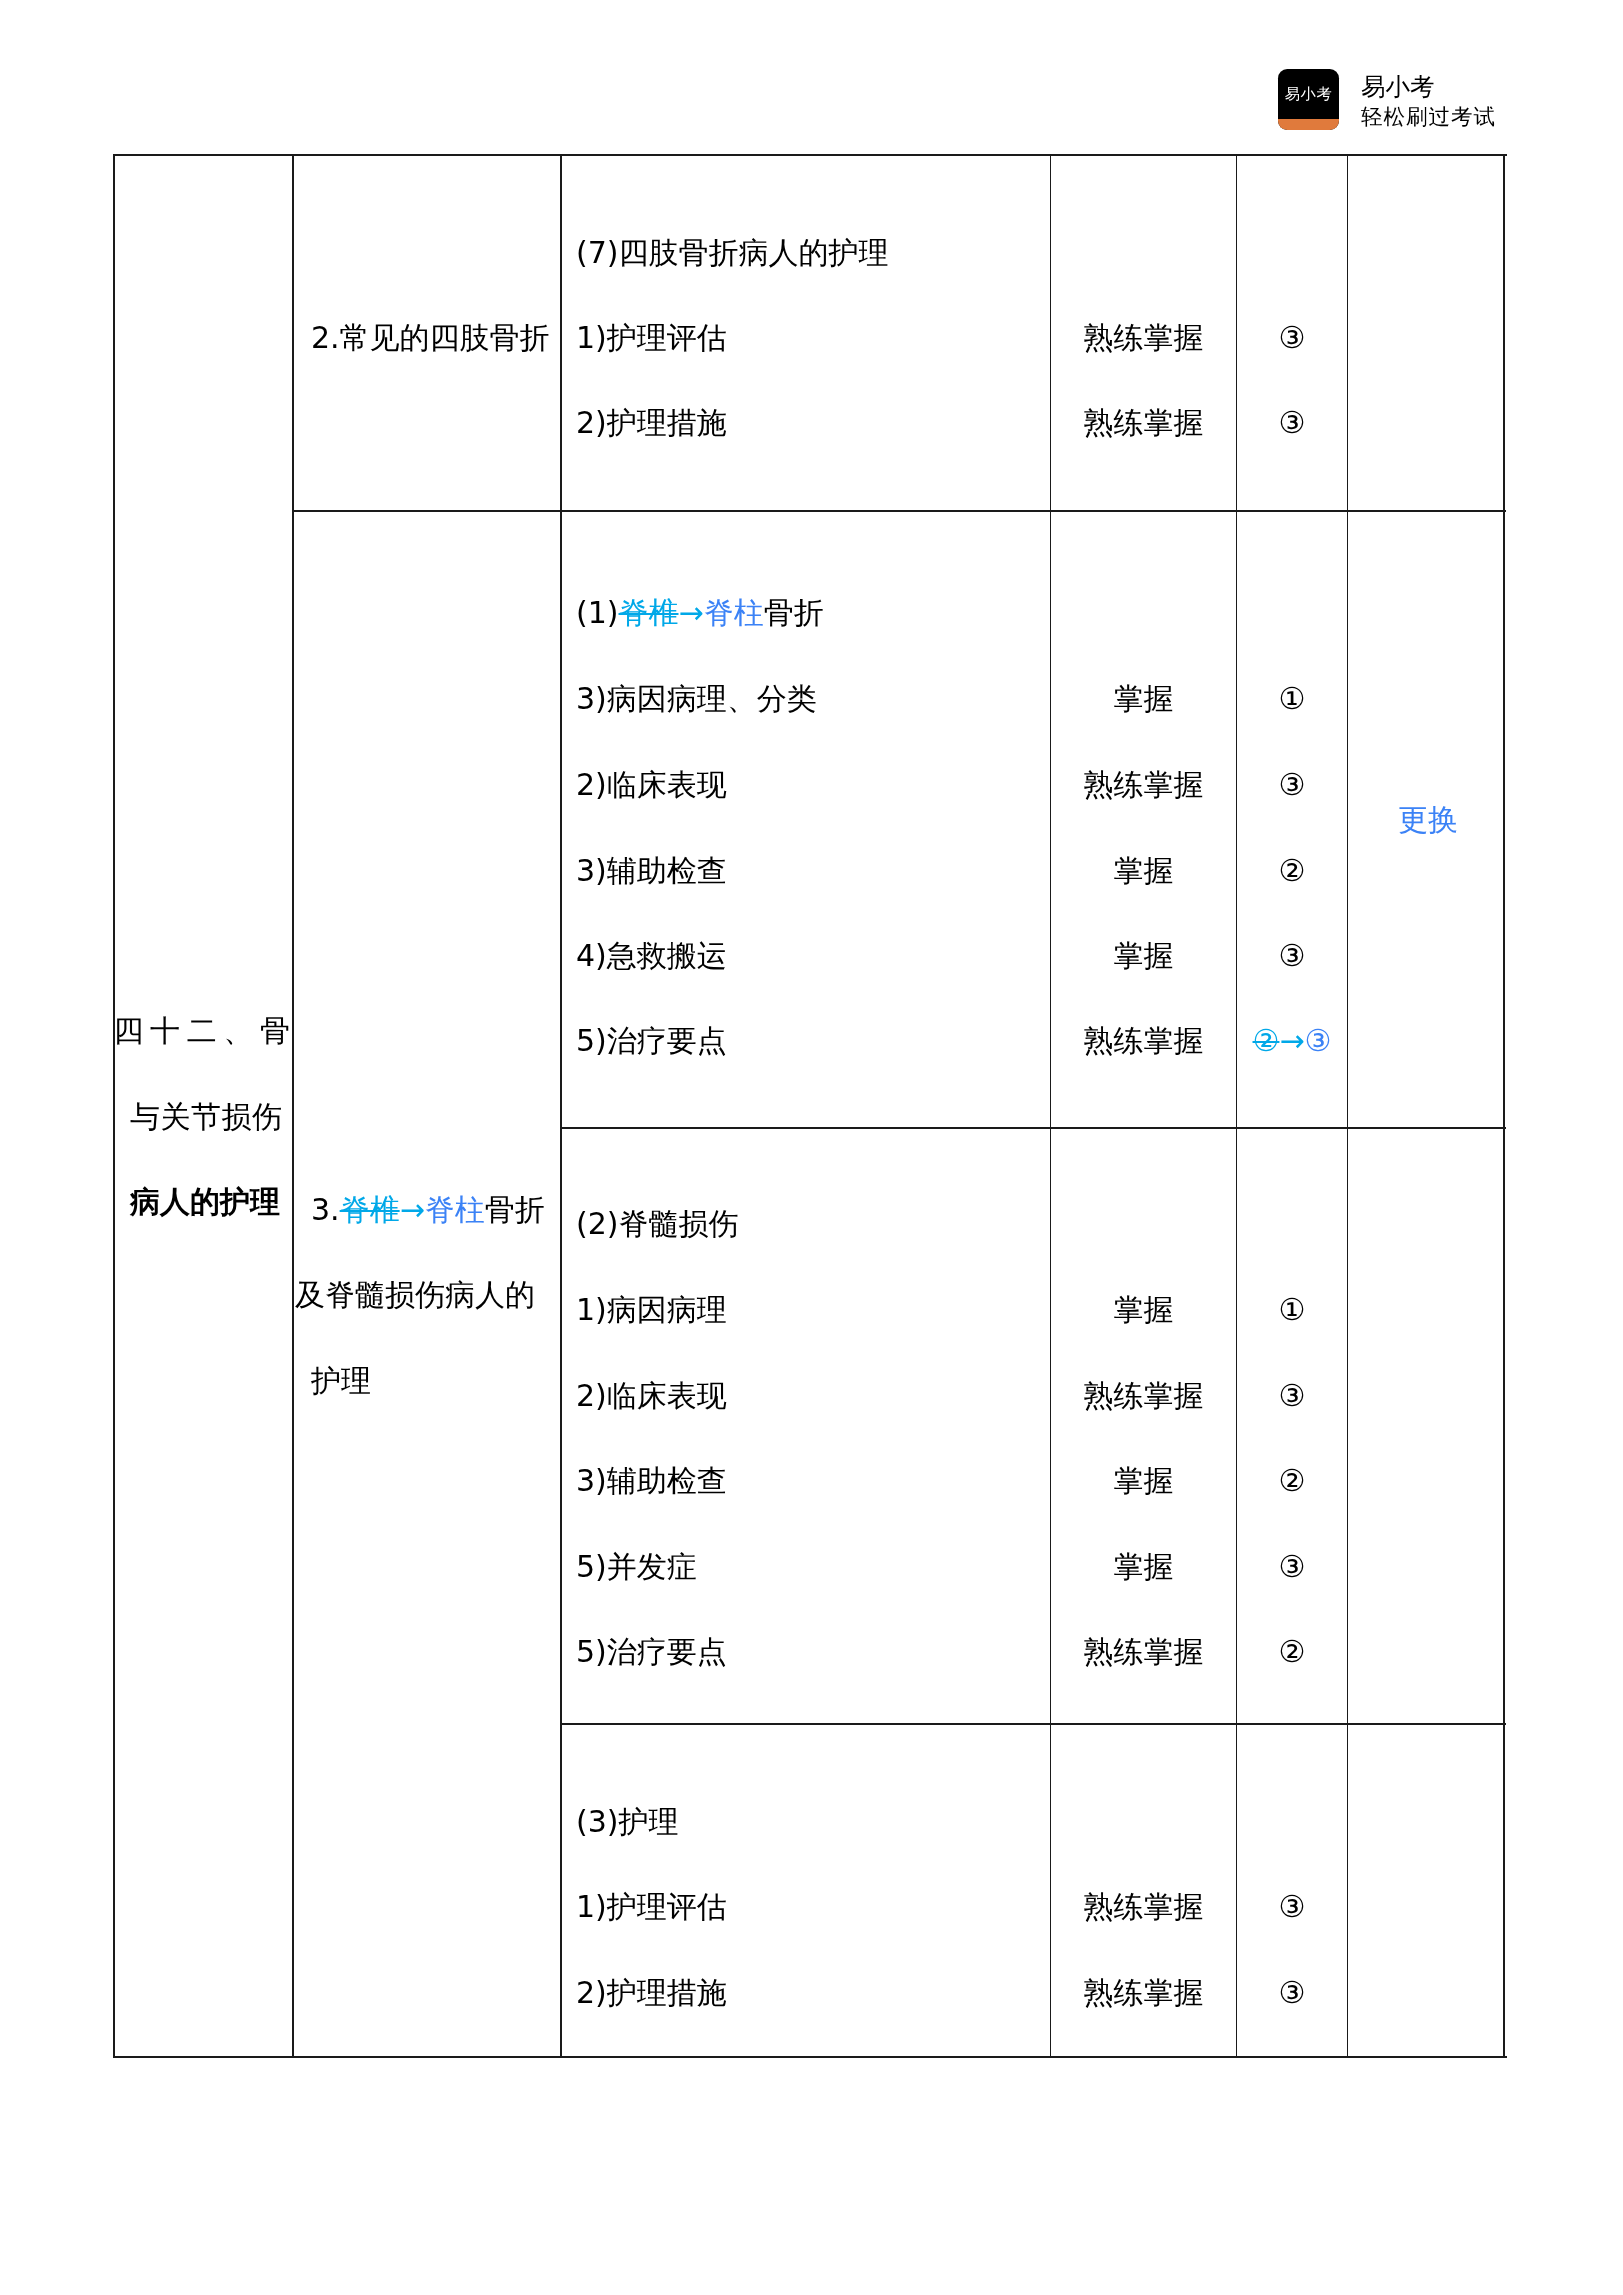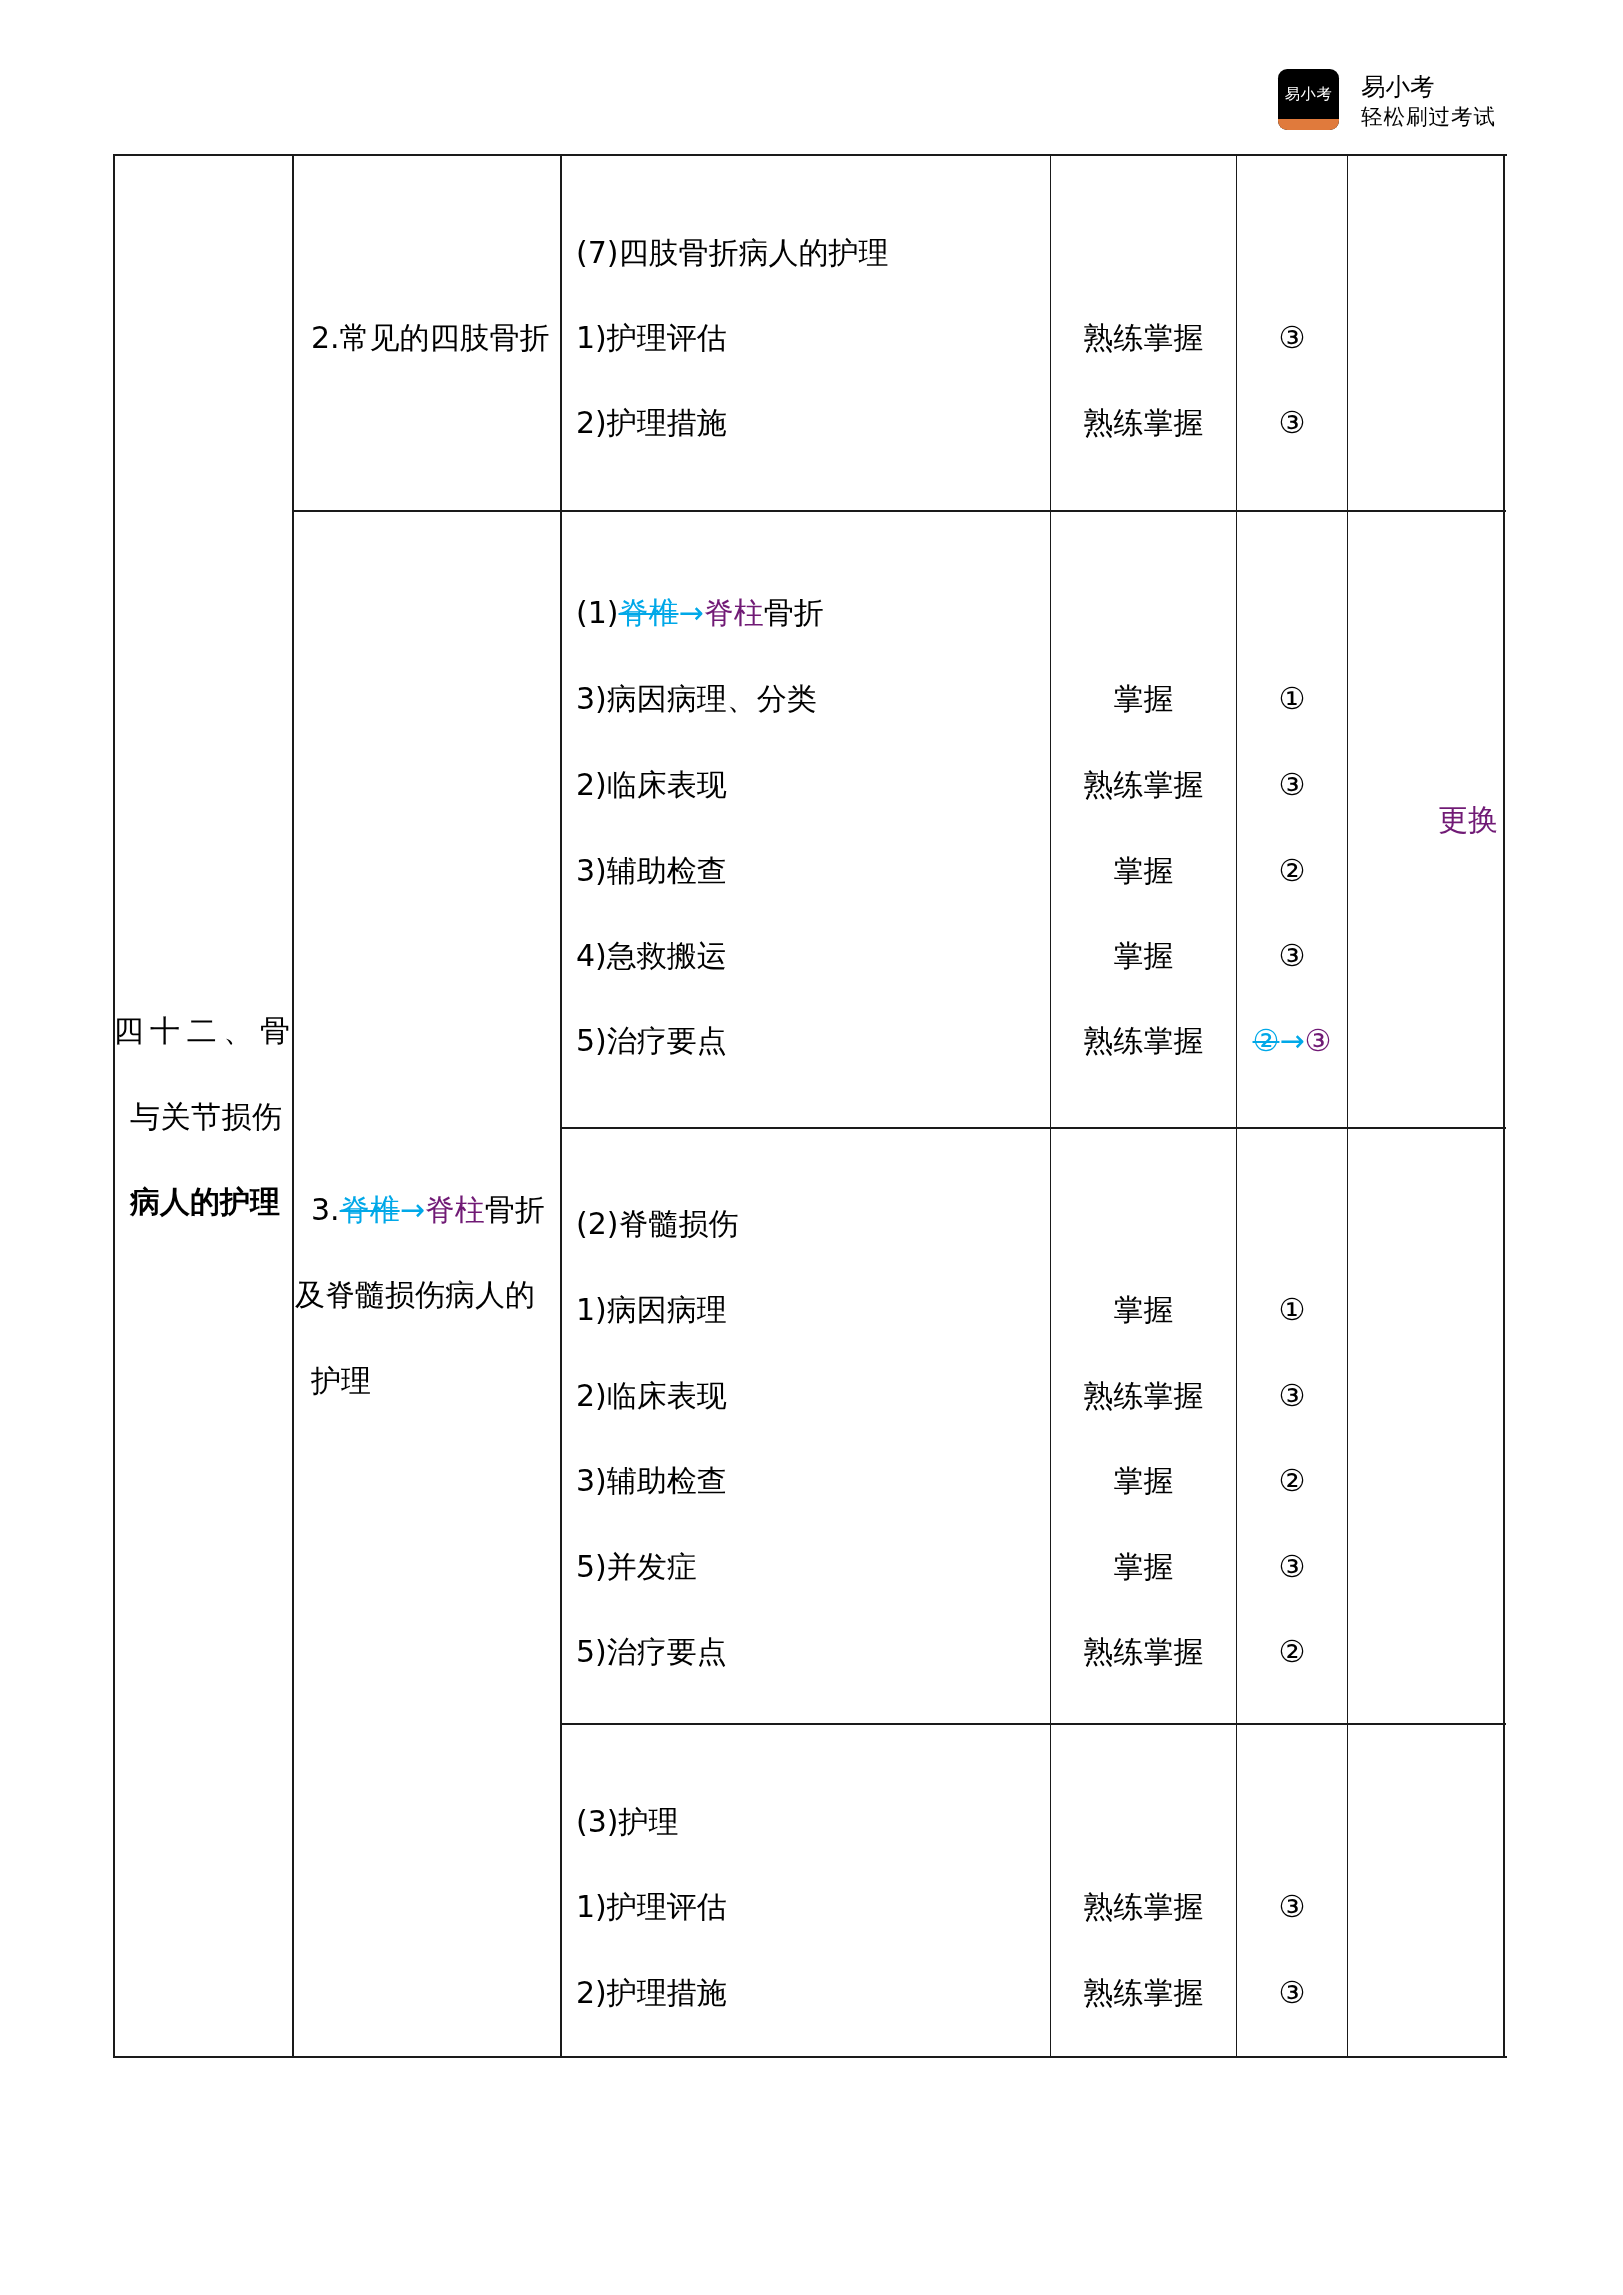--- a/index.html
+++ b/index.html
@@ -20,21 +20,21 @@
   .hl { position: absolute; height: 0; border-top: 2px solid #1a1a1a; }
   .vl { position: absolute; width: 0; border-left: 2px solid #1a1a1a; }
   .vl.thin { border-left-width: 1.5px; }
 
   
   .line { position: absolute; font-size: 30px; line-height: 36px; white-space: nowrap;
           transform: translateY(-50%); }
   .center { text-align: center; }
   .circ { font-size: 30px; }
   .blue { color: #00A8E8; }
-  .red { color: #701a75; }
+  .red { color: #3b82f6; }
   .strike { text-decoration: line-through; text-decoration-thickness: 1.5px; }
   .serif { font-family: "DejaVu Serif", "Liberation Serif", serif; }
   .justify5 { display: flex; justify-content: center; }
 </style>
 </head>
 <body>
 
 <div class="abs logo-box">
   <span class="txt">易小考</span>
   <span class="band"></span>
@@ -106,21 +106,21 @@
   <div class="line" style="left:576px; top:956px;">4)急救搬运</div>
   <div class="line center" style="left:1051px; width:185px; top:956px;">掌握</div>
   <div class="line center circ" style="left:1237px; width:110px; top:956px;">③</div>
 
   <div class="line" style="left:576px; top:1041px;">5)治疗要点</div>
   <div class="line center" style="left:1051px; width:185px; top:1041px;">熟练掌握</div>
   <div class="line center circ" style="left:1237px; width:110px; top:1041px;">
     <span class="blue strike">②</span><span class="blue">→</span><span class="red">③</span>
   </div>
 
-  <div class="line center red serif" style="left:1349px; width:158px; top:820px;margin-left:40px;">更换</div>
+  <div class="line center red serif" style="left:1349px; width:158px; top:820px;">更换</div>
 </div>
 
 <div>
   <div class="line" style="left:576px; top:1224px;">(2)脊髓损伤</div>
 
   <div class="line" style="left:576px; top:1310px;">1)病因病理</div>
   <div class="line center" style="left:1051px; width:185px; top:1310px;">掌握</div>
   <div class="line center circ" style="left:1237px; width:110px; top:1310px;">①</div>
 
   <div class="line" style="left:576px; top:1396px;">2)临床表现</div>

